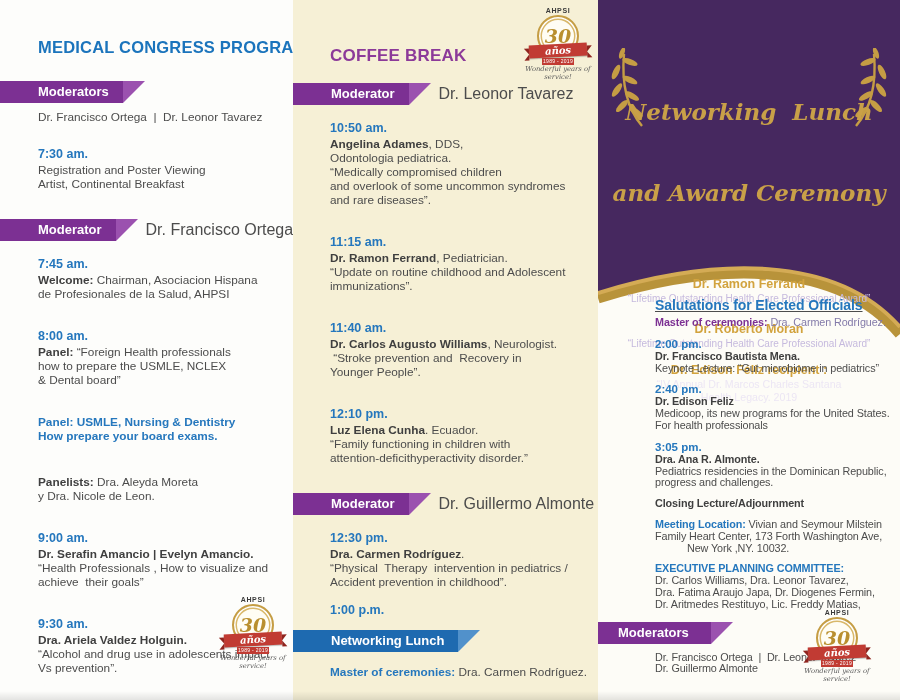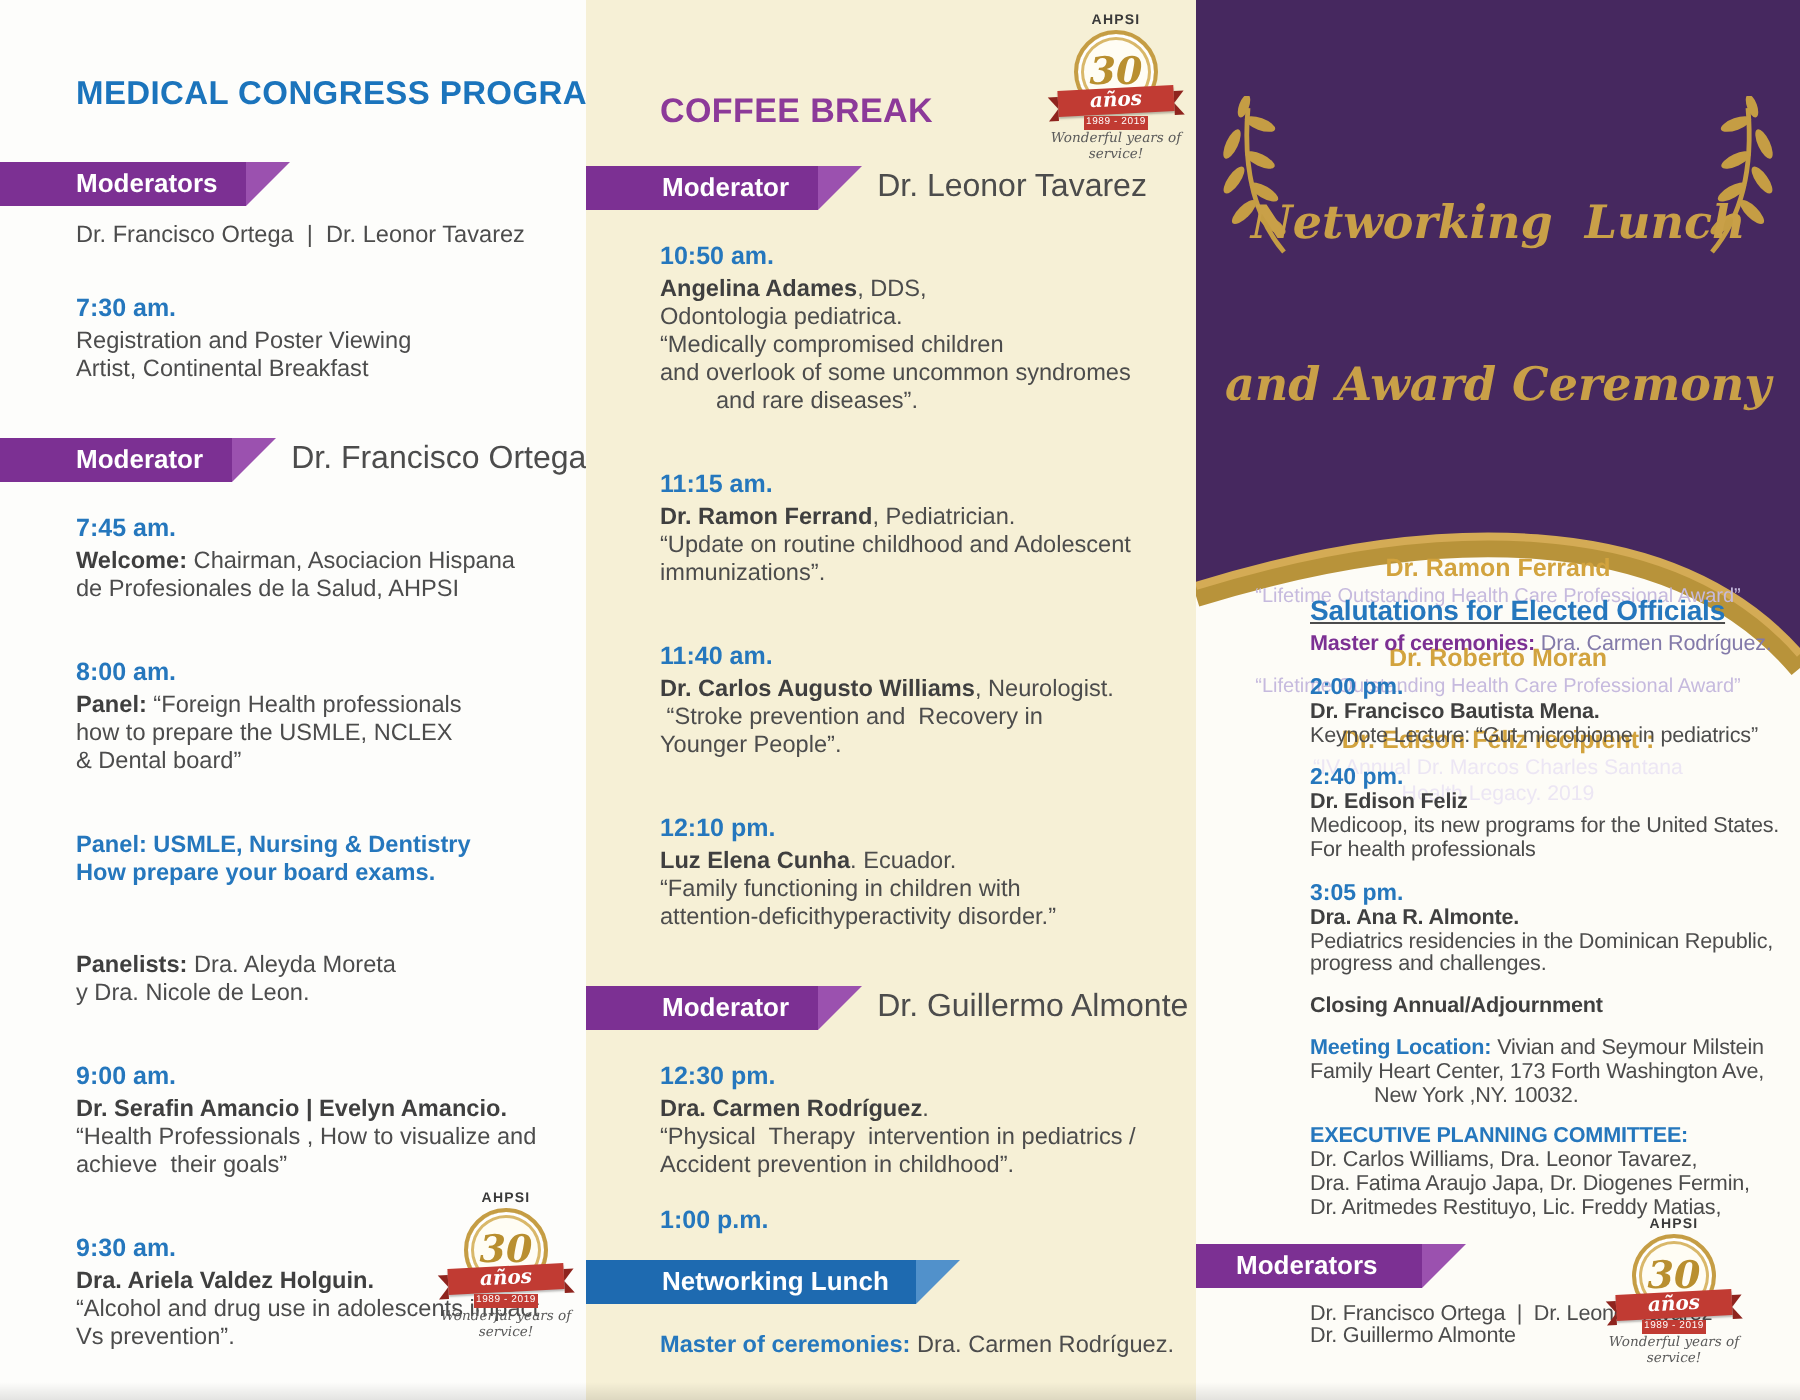--- a/index.html
+++ b/index.html
@@ -163,21 +163,21 @@
         <div class="sec sec-banner-row">
           <span class="banner">Moderator</span>
           <span class="banner-side">Dr. Leonor Tavarez</span>
         </div>
         <div class="sec sec-entry">
           <div class="entry-time">10:50 am.</div>
           <div class="line"><span style="font-weight: bold; color: rgb(63, 63, 63);">Angelina Adames</span><span style="color: rgb(76, 76, 76);">, DDS,</span></div>
           <div class="line"><span style="color: rgb(76, 76, 76);">Odontologia pediatrica.</span></div>
           <div class="line"><span style="color: rgb(76, 76, 76);">“Medically compromised children</span></div>
           <div class="line"><span style="color: rgb(76, 76, 76);">and overlook of some uncommon syndromes</span></div>
-          <div class="line"><span style="color: rgb(76, 76, 76); margin-left: 28px;">and rare diseases”.</span></div>
+          <div class="line"><span style="color: rgb(76, 76, 76);">and rare diseases”.</span></div>
         </div>
         <div class="sec sec-entry">
           <div class="entry-time">11:15 am.</div>
           <div class="line"><span style="font-weight: bold; color: rgb(63, 63, 63);">Dr. Ramon Ferrand</span><span style="color: rgb(76, 76, 76);">, Pediatrician.</span></div>
           <div class="line"><span style="color: rgb(76, 76, 76);">“Update on routine childhood and Adolescent</span></div>
           <div class="line"><span style="color: rgb(76, 76, 76);">immunizations”.</span></div>
         </div>
         <div class="sec sec-entry">
           <div class="entry-time">11:40 am.</div>
           <div class="line"><span style="font-weight: bold; color: rgb(63, 63, 63);">Dr. Carlos Augusto Williams</span><span style="color: rgb(76, 76, 76);">, Neurologist.</span></div>
@@ -295,21 +295,21 @@
             <div class="line"><span style="color: rgb(76, 76, 76);">Medicoop, its new programs for the United States.</span></div>
             <div class="line"><span style="color: rgb(76, 76, 76);">For health professionals</span></div>
           </div>
           <div class="sec sec-entry">
             <div class="entry-time">3:05 pm.</div>
             <div class="line"><span style="font-weight: bold; color: rgb(63, 63, 63);">Dra. Ana R. Almonte.</span></div>
             <div class="line"><span style="color: rgb(76, 76, 76);">Pediatrics residencies in the Dominican Republic,</span></div>
             <div class="line"><span style="color: rgb(76, 76, 76);">progress and challenges.</span></div>
           </div>
           <div class="sec sec-para">
-            <div class="line"><span style="font-weight: bold; color: rgb(63, 63, 63);">Closing Annual/Adjournment</span></div>
+            <div class="line"><span style="font-weight: bold; color: rgb(63, 63, 63);">Closing Lecture/Adjournment</span></div>
           </div>
           <div class="sec sec-para">
             <div class="line"><span style="font-weight: bold; color: rgb(37, 119, 189);">Meeting Location:</span><span style="color: rgb(76, 76, 76);"> Vivian and Seymour Milstein</span></div>
             <div class="line"><span style="color: rgb(76, 76, 76);">Family Heart Center, 173 Forth Washington Ave,</span></div>
             <div class="line"><span style="color: rgb(76, 76, 76); padding-left: 32px;">New York ,NY. 10032.</span></div>
           </div>
           <div class="sec sec-para">
             <div class="line"><span style="font-weight: bold; color: rgb(37, 119, 189);">EXECUTIVE PLANNING COMMITTEE:</span></div>
             <div class="line"><span style="color: rgb(76, 76, 76);">Dr. Carlos Williams, Dra. Leonor Tavarez,</span></div>
             <div class="line"><span style="color: rgb(76, 76, 76);">Dra. Fatima Araujo Japa, Dr. Diogenes Fermin,</span></div>

